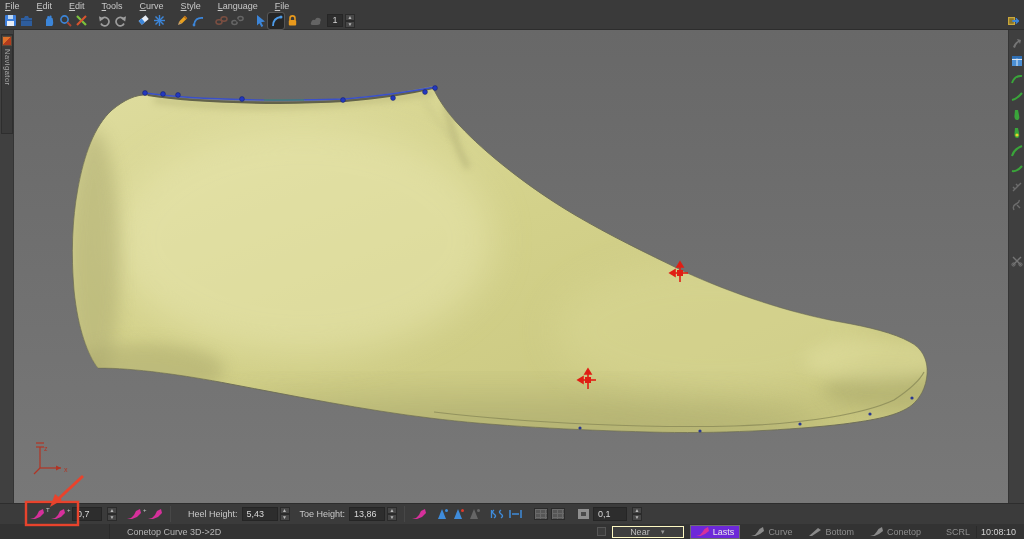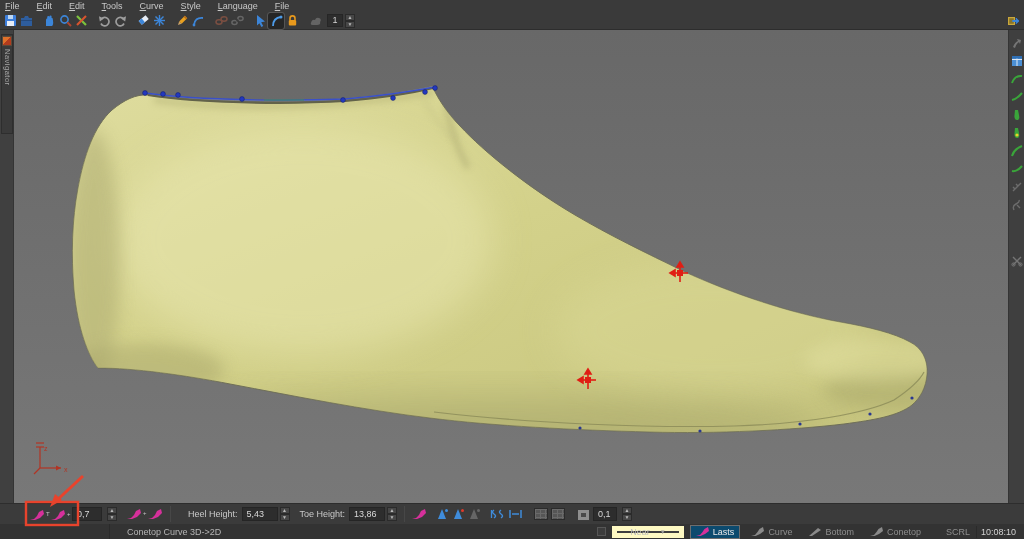--- a/index.html
+++ b/index.html
@@ -51,38 +51,38 @@
 
   
   .bottombar { position:absolute; left:0; top:503px; width:1024px; height:21px;
     background:#3b3b3b; border-top:1px solid #2d2d2d; display:flex; align-items:center;
     padding-left:30px; font-size:9px; color:#c9c9c9; }
   .vbox { height:14px; background:#2d2d2d; border:1px solid #252525; color:#d8d8d8;
     font-size:9px; line-height:12px; padding:0 4px; }
   .lbl { margin:0 4px 0 10px; white-space:nowrap; }
   .vsep { width:1px; height:16px; background:#2c2c2c; border-right:1px solid #474747;
     margin:0 7px; }
-  .bgrp { display:flex; align-items:flex-end; gap:3px; }
+  .bgrp { display:flex; align-items:center; gap:3px; }
   .sup { font-size:6px; color:#c5c5c5; position:relative; top:-4px; left:-2px; width:0; }
   .gridbtn { width:14px; height:12px; background:#565656; border:1px solid #2b2b2b;
     display:inline-block; background-image:linear-gradient(#6a6a6a 1px,transparent 1px),
       linear-gradient(90deg,#6a6a6a 1px,transparent 1px); background-size:5px 4px; }
 
   
   .statusbar { position:absolute; left:0; top:524px; width:1024px; height:15px;
     background:#333333; display:flex; align-items:center; font-size:9px; color:#aaaaaa; }
   .st-seg1 { width:110px; height:100%; border-right:1px solid #2a2a2a; }
   .st-msg { margin-left:17px; color:#b5b5b5; }
   .st-right { margin-left:auto; display:flex; align-items:center; gap:6px; padding-right:4px; }
   .chk { width:9px; height:9px; background:#3c3c3c; border:1px solid #565656; }
-  .near-dd { width:72px; height:12px; background:#3e3e3e; border:5px solid #fef9c3;
+  .near-dd { width:72px; height:12px; background:#3e3e3e; border:1px solid #fef9c3;
     display:flex; align-items:center; justify-content:center; gap:10px; color:#bcbcbc; }
   .near-dd .car { font-size:6px; color:#999; }
   .layer-btn { display:flex; align-items:center; gap:3px; padding:1px 5px; color:#8d8d8d; }
-  .layer-btn.active { background:#0c4a6e; border:1px solid #6e6e6e; color:#e8e8e8; }
+  .layer-btn.active { background:#6d28d9; border:1px solid #6e6e6e; color:#e8e8e8; }
   .scrl { color:#8f8f8f; margin-left:14px; }
   .clock { color:#d2d2d2; padding:1px 4px; border-left:1px solid #2a2a2a; }
 
   
   .overlay { position:absolute; inset:0; pointer-events:none; }
 </style>
 </head>
 <body>
 
 <div class="root">
@@ -463,21 +463,21 @@
         </svg>
       <span class="gridbtn" style="margin-left:8px"></span>
       <span class="gridbtn"></span>
     </span>
 
     <span class="bgrp" style="margin-left:12px">
       <svg width="13" height="12">
           <rect x="1" y="1" width="11" height="10" fill="#8f8f8f"></rect>
           <rect x="4" y="4" width="5" height="4" fill="#4a4a4a"></rect>
         </svg>
-      <span class="vbox" style="width:24px">0,1</span>
+      <span class="vbox" style="width:34px">0,1</span>
       <span class="spin">
           <span>▲</span>
           <span>▼</span>
         </span>
     </span>
   </div>
 
   <div class="statusbar">
     <span class="st-seg1"></span>
     <span class="st-msg">Conetop Curve 3D-&gt;2D</span>

